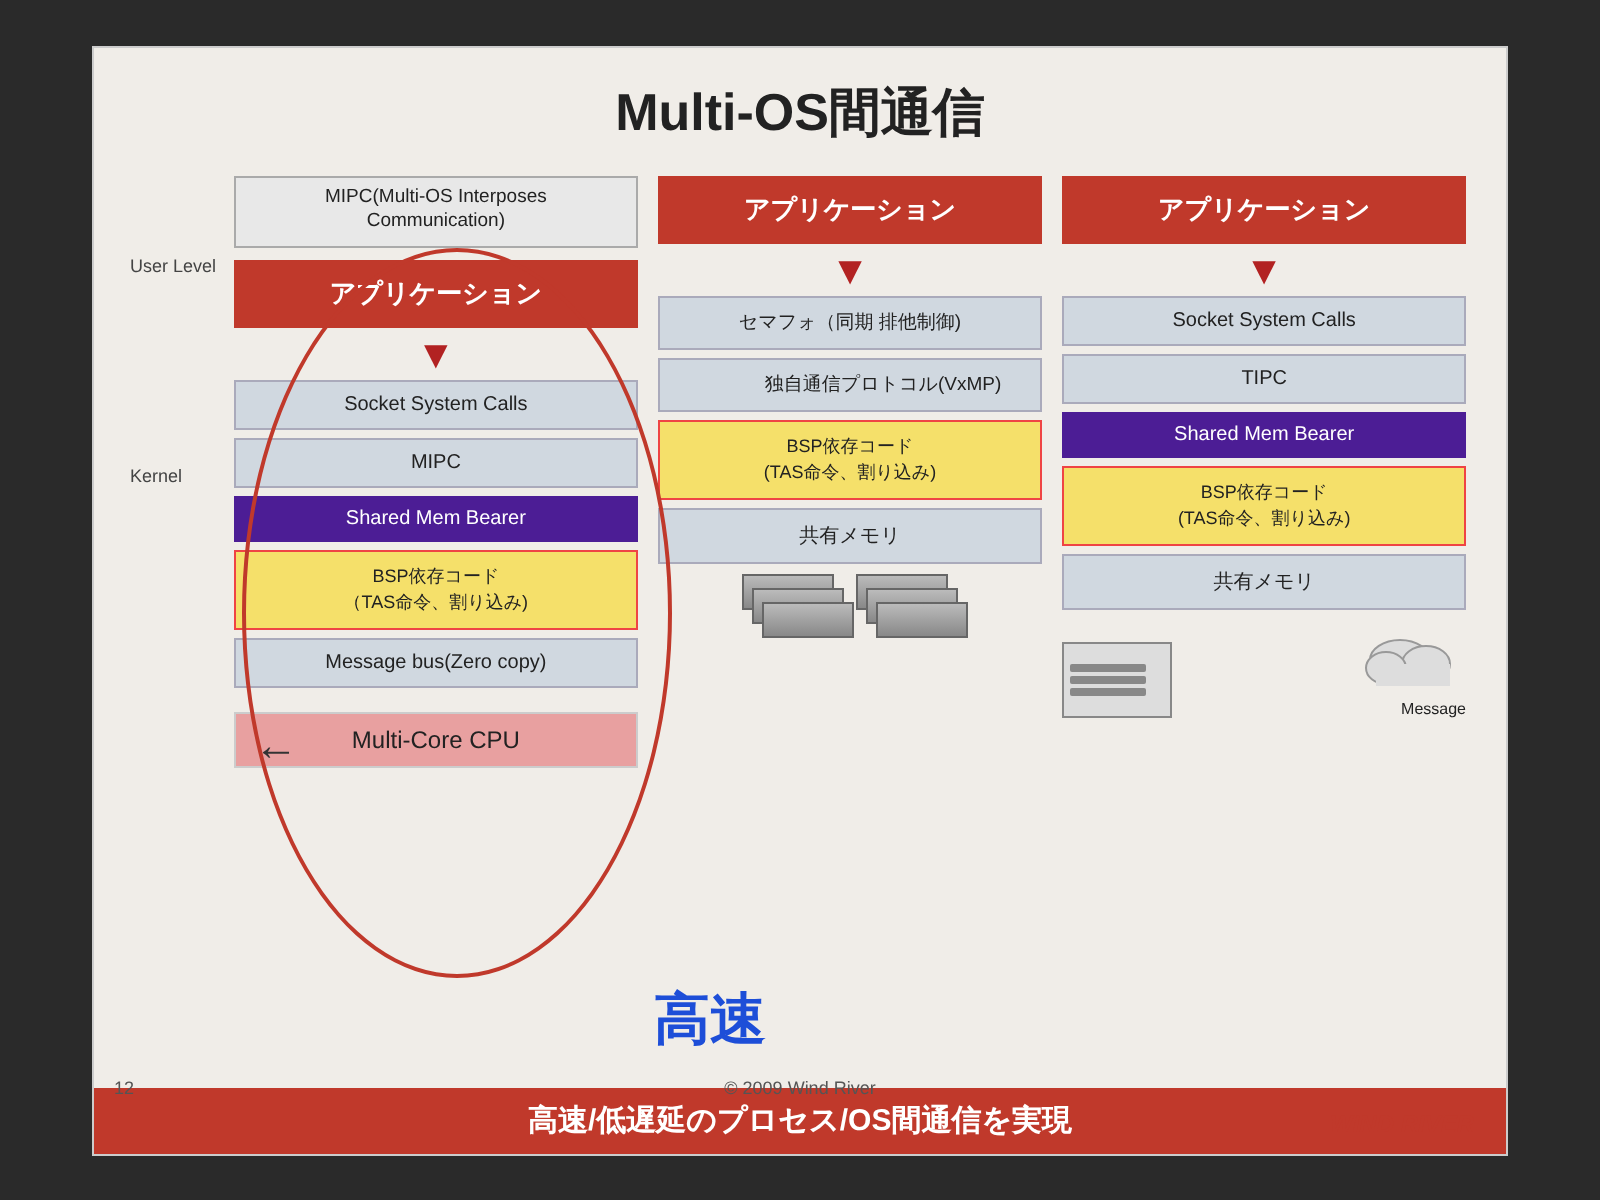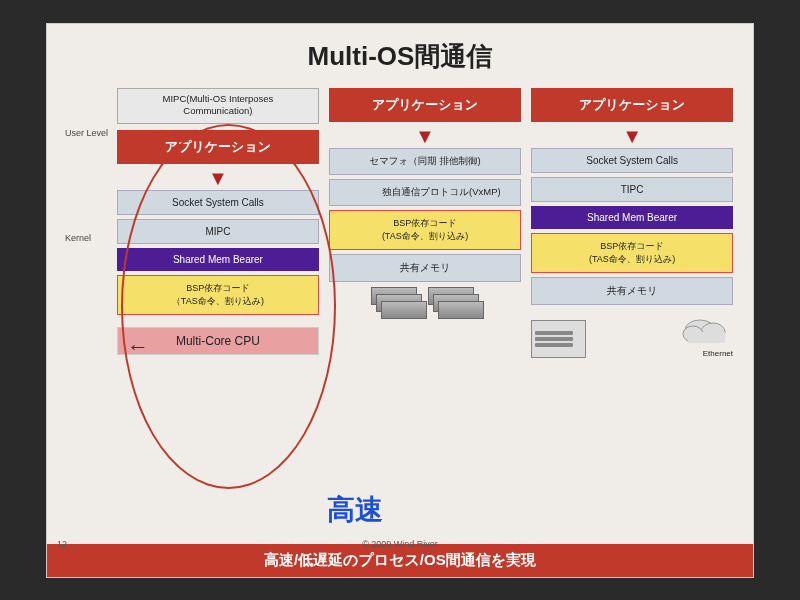--- a/index.html
+++ b/index.html
@@ -180,20 +180,21 @@
       <div style="position:absolute; top:145px; left:-52px; font-size:9px; color:#444;">Kernel</div>
 
       <div class="col-header">MIPC(Multi-OS Interposes Communication)</div>
 
       <div class="block block-red">アプリケーション</div>
       <div class="arrow-down">▼</div>
       <div class="block block-gray">Socket System Calls</div>
       <div class="block block-gray">MIPC</div>
       <div class="block block-blue">Shared Mem Bearer</div>
       <div class="block block-yellow" style="white-space:pre-line; font-size:9px;">BSP依存コード<br>（TAS命令、割り込み)</div>
+      <div class="block block-gray">Message bus(Zero copy)</div>
       <div style="height:8px;"></div>
       <div class="block block-pink">Multi-Core CPU</div>
 
       <div class="oval-overlay"></div>
 
       <div style="position:absolute; bottom:2px; left:10px; font-size:22px; color:#333;">←</div>
     </div>
 
     <div class="col-mid">
 
@@ -242,21 +243,21 @@
 
         <div style="text-align:right;">
           
           <svg width="55" height="35">
             <ellipse cx="22" cy="20" rx="15" ry="10" fill="#ddd" stroke="#999" stroke-width="1"></ellipse>
             <ellipse cx="35" cy="22" rx="12" ry="9" fill="#ddd" stroke="#999" stroke-width="1"></ellipse>
             <ellipse cx="15" cy="24" rx="10" ry="8" fill="#ddd" stroke="#999" stroke-width="1"></ellipse>
             <rect x="10" y="22" width="37" height="10" fill="#ddd" stroke="none"></rect>
             <line x1="10" y1="32" x2="47" y2="32" stroke="#ddd" stroke-width="2"></line>
           </svg>
-          <div style="font-size:8px; color:#222;">Ethernet</div>
+          <div style="font-size:8px; color:#222;">Message</div>
         </div>
       </div>
     </div>
   </div>
 
   <div class="high-speed-title">高速</div>
 
   <div class="bottom-banner">
     <span>高速/低遅延のプロセス/OS間通信を実現</span>
     <span class="wind-river-logo">WIND RIVER</span>

